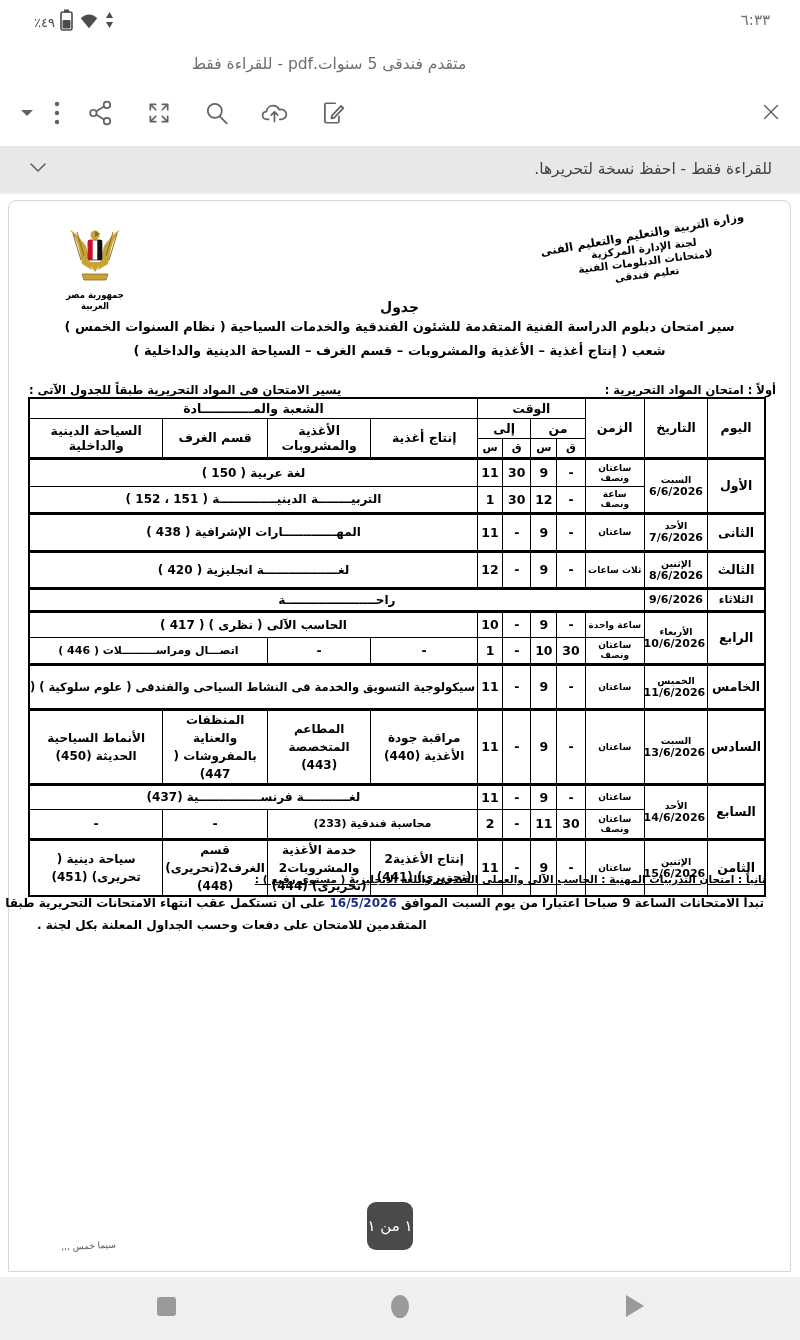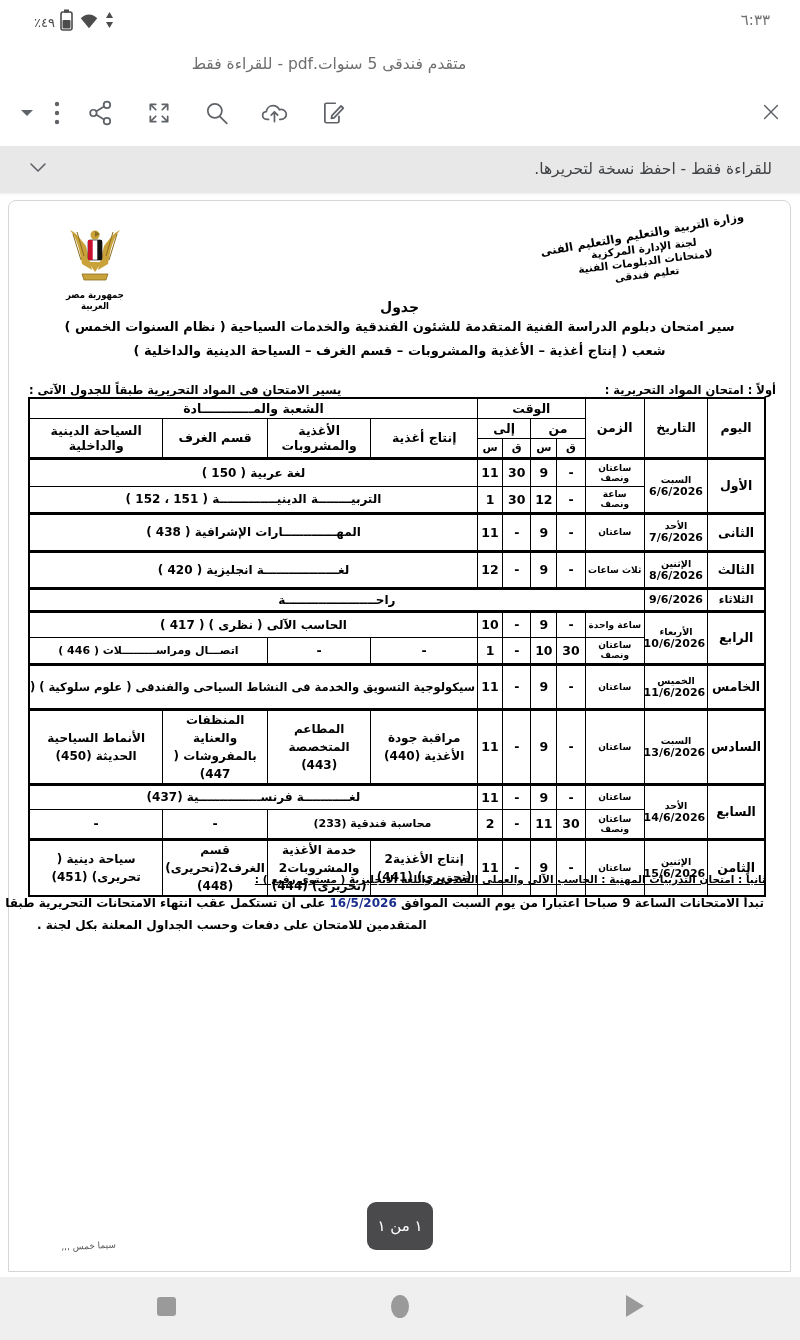--- a/index.html
+++ b/index.html
@@ -64,21 +64,21 @@
   
   .second-line { top:672px; right:24px; width:740px; text-align:right; font-size:10.5px;
     font-weight:700; text-decoration:underline; }
   .para { top:691px; right:26px; left:28px; font-weight:700; font-size:12px; line-height:1.85; }
   .para .p-l1 { text-align:right; white-space:nowrap; }
   .para .p-l2 { text-align:left; }
   .blue-date { color:#1a2e8c; }
   .signature { top:1040px; right:unset; left:52px; font-size:9px; color:#333; opacity:.85;
     transform:rotate(-3deg); direction:rtl; }
   
-  .page-badge { position:absolute; left:367px; top:1202px; width:66px; height:48px;
+  .page-badge { position:absolute; left:367px; top:1202px; width:46px; height:48px;
     background:#4a4a4c; border-radius:9px; color:#fff; font-size:15px;
     display:flex; align-items:center; justify-content:center; direction:rtl; }
   
   .nav-bar { position:absolute; top:1277px; left:0; width:800px; height:63px; background:#efefef; }
   .nav-square { position:absolute; left:157px; top:1297px; width:19px; height:19px;
     background:#9a9a9a; border-radius:3px; cursor:pointer; }
   .nav-circle { position:absolute; left:391px; top:1295px; width:18px; height:23px;
     background:#9a9a9a; border-radius:50%; cursor:pointer; }
   .nav-triangle { position:absolute; left:626px; top:1295px; width:0; height:0;
     border-top:11px solid transparent; border-bottom:11px solid transparent;

